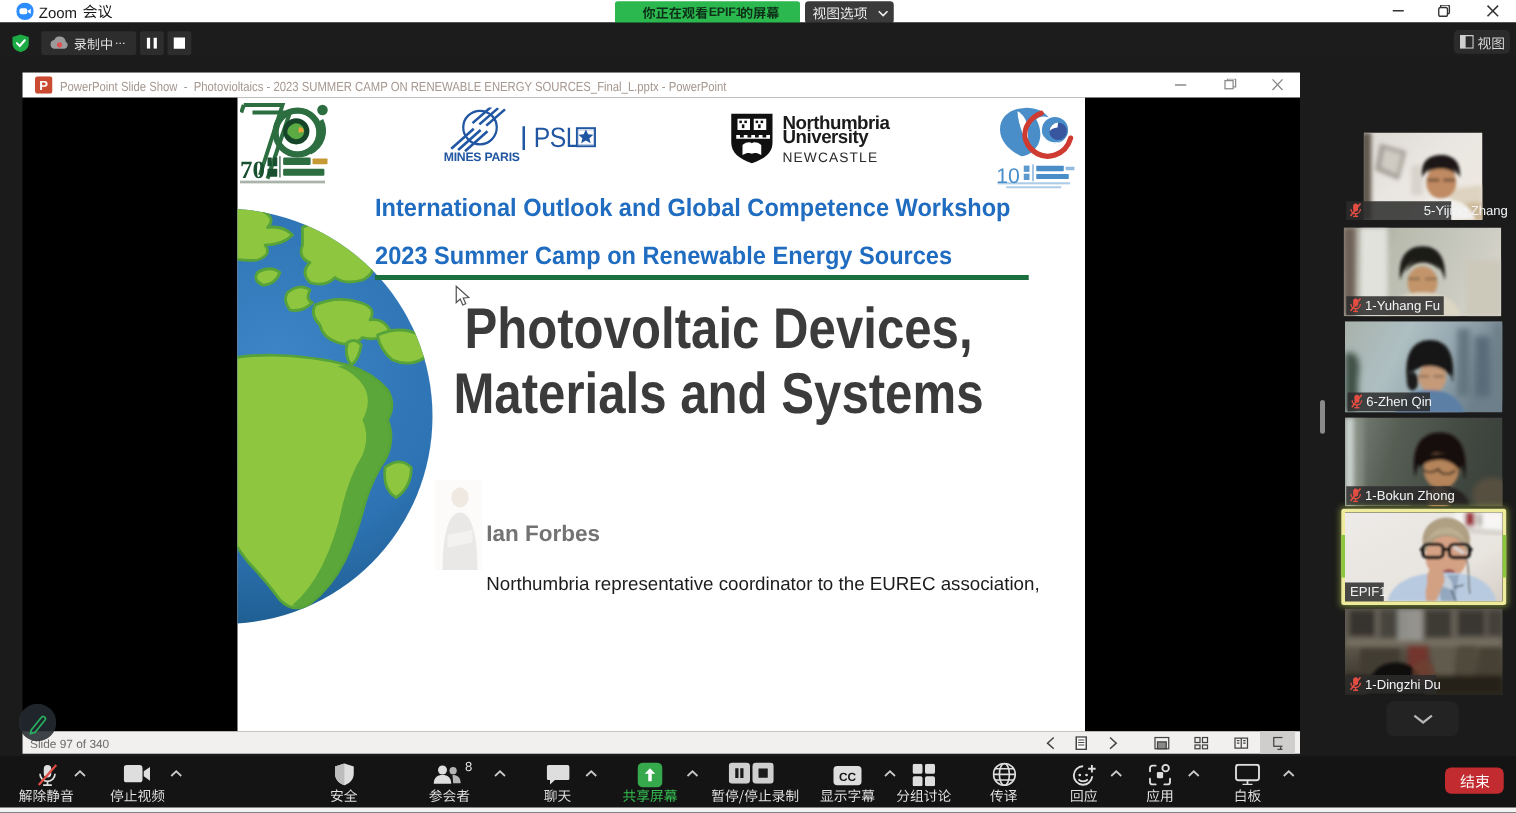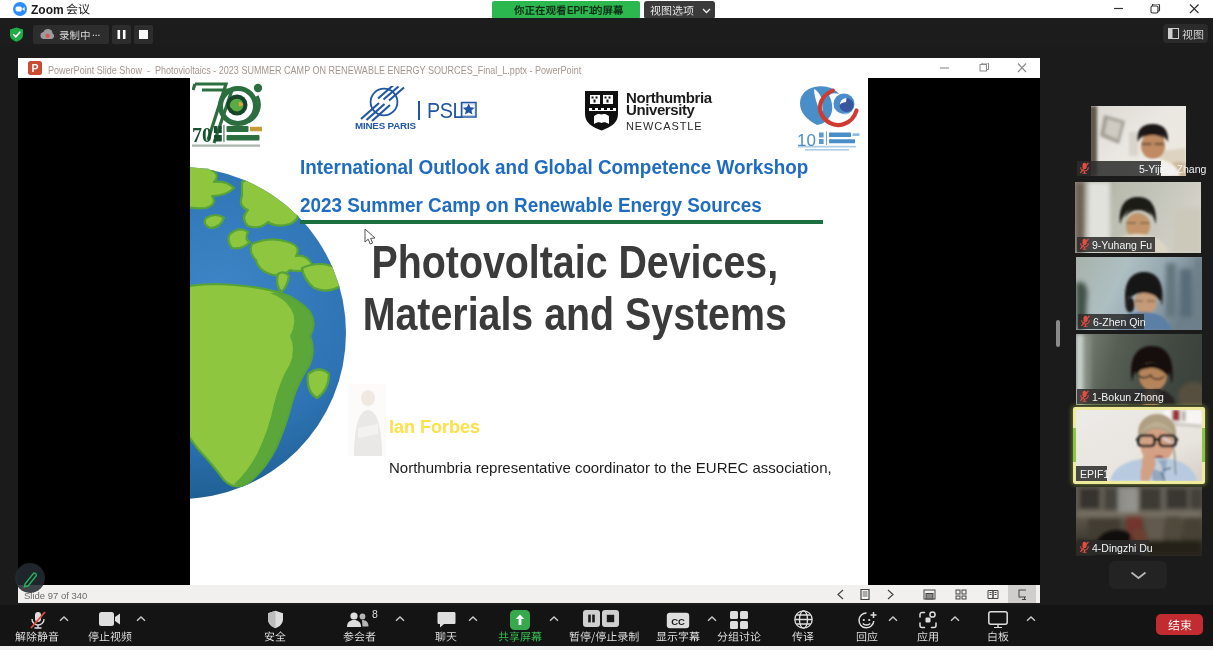--- a/index.html
+++ b/index.html
@@ -4,21 +4,21 @@
 html,body{width:1213px;height:650px;overflow:hidden;background:#1b1b1b;
  font-family:"Liberation Sans",sans-serif;}
 .abs{position:absolute}
 </style></head><body>
 <div class="abs" style="left:0px;top:0px;width:1213px;height:18px;background:#fff;"></div>
 <svg class="abs" style="left:13px;top:2px" width="14" height="14" viewBox="0 0 14 14">
 <circle cx="7" cy="7" r="7" fill="#2d8cff"></circle>
 <rect x="2.6" y="4.6" width="6.2" height="4.8" rx="1.6" fill="#fff"></rect>
 <path d="M9.3 6.5 L11.6 4.9 L11.6 9.1 L9.3 7.5 Z" fill="#fff"></path>
   </svg>
-<div class="abs" style="left:31px;top:3px;width:80px;height:14px;font-size:12px;color:#1a1a1a;font-weight:bold;">Zoom </div>
+<div class="abs" style="left:31px;top:3px;width:80px;height:14px;font-size:12px;color:#1a1a1a;">Zoom </div>
 <svg width="24" height="15" style="position:absolute;left:66px;top:3px;overflow:visible">
     <path transform="translate(0,10.6)" d="M1.9 0.7C2.3 0.5 3 0.5 9.4 -0.1C9.6 0.3 9.9 0.6 10.1 0.9L10.9 0.5C10.3 -0.4 9.2 -1.7 8.1 -2.7L7.4 -2.3C7.8 -1.9 8.3 -1.4 8.7 -0.9L3.3 -0.4C4.1 -1.2 5 -2.2 5.7 -3.2H11V-4H1.1V-3.2H4.5C3.7 -2.1 2.8 -1.2 2.5 -0.9C2.1 -0.5 1.8 -0.3 1.6 -0.2C1.7 0 1.8 0.5 1.9 0.7ZM6 -10.1C5 -8.5 2.9 -6.9 0.5 -6C0.7 -5.8 1 -5.4 1.2 -5.2C1.9 -5.5 2.5 -5.9 3.2 -6.3V-5.5H8.9V-6.4H3.3C4.4 -7 5.3 -7.8 6 -8.6C6.8 -7.9 7.8 -7.1 8.9 -6.4C9.5 -6 10.2 -5.6 10.9 -5.3C11.1 -5.6 11.4 -5.9 11.6 -6.1C9.6 -6.8 7.7 -8.1 6.6 -9.2L6.9 -9.7Z M18.5 -9.5C19 -8.7 19.5 -7.6 19.7 -7L20.5 -7.4C20.3 -8 19.8 -9 19.3 -9.8ZM13.4 -9.3C13.9 -8.7 14.5 -7.9 14.9 -7.4L15.5 -8C15.2 -8.4 14.6 -9.2 14 -9.7ZM22 -9.3C21.6 -6.8 21 -4.6 19.7 -2.8C18.5 -4.5 17.7 -6.6 17.3 -9.2L16.5 -9C17 -6.2 17.7 -3.8 19.1 -2C18.2 -1.1 17.1 -0.3 15.7 0.3C15.9 0.5 16.2 0.8 16.3 1C17.7 0.4 18.8 -0.4 19.6 -1.3C20.5 -0.3 21.7 0.4 23.1 1C23.2 0.8 23.5 0.4 23.7 0.2C22.3 -0.3 21.2 -1.1 20.3 -2.1C21.7 -4 22.4 -6.5 22.9 -9.2ZM12.6 -6.3V-5.4H14.2V-1.2C14.2 -0.6 13.9 -0.2 13.7 0C13.9 0.1 14.1 0.5 14.2 0.6C14.4 0.4 14.7 0.2 16.9 -1.3C16.8 -1.5 16.6 -1.9 16.6 -2.1L15.1 -1.1V-6.3Z" fill="#1a1a1a"></path>
   </svg>
 <div class="abs" style="left:492px;top:1px;width:148px;height:18px;background:#2bb84e;border-radius:2px;"></div>
 <svg width="52" height="13" style="position:absolute;left:514px;top:5px;overflow:visible">
     <path transform="translate(0,9.2)" d="M4.4 -4.2C4.2 -3.1 3.8 -1.9 3.2 -1.1C3.5 -1 4 -0.6 4.2 -0.4C4.8 -1.3 5.4 -2.6 5.7 -4ZM7.8 -3.9C8.3 -2.9 8.8 -1.4 8.9 -0.5L10.1 -0.9C9.9 -1.8 9.5 -3.2 8.9 -4.3ZM4.7 -8.9C4.4 -7.4 3.7 -6 2.9 -5.1C3.2 -4.9 3.7 -4.5 4 -4.3C4.3 -4.7 4.7 -5.2 5 -5.9H6.2V-0.5C6.2 -0.3 6.1 -0.3 6 -0.3C5.8 -0.3 5.4 -0.3 5 -0.3C5.1 0 5.3 0.6 5.4 0.9C6.1 0.9 6.6 0.9 6.9 0.7C7.3 0.5 7.4 0.1 7.4 -0.5V-5.9H8.8C8.8 -5.4 8.7 -5 8.7 -4.6L9.7 -4.4C9.9 -5.1 10.1 -6 10.2 -6.9L9.3 -7.1L9.1 -7H5.5C5.7 -7.5 5.8 -8.1 6 -8.6ZM2.5 -8.9C2 -7.4 1.1 -5.9 0.1 -4.9C0.3 -4.6 0.7 -3.9 0.8 -3.6C1 -3.9 1.2 -4.2 1.5 -4.5V0.9H2.7V-6.3C3.1 -7 3.4 -7.8 3.7 -8.5Z M12.3 -5.4V-0.7H11V0.5H20.6V-0.7H16.7V-3.5H19.7V-4.7H16.7V-7H20.3V-8.2H11.3V-7H15.4V-0.7H13.6V-5.4Z M24.9 -8.9C24.8 -8.4 24.6 -7.9 24.4 -7.5H21.6V-6.3H23.9C23.2 -5 22.4 -3.9 21.2 -3.2C21.4 -2.9 21.7 -2.4 21.9 -2C22.2 -2.2 22.5 -2.5 22.8 -2.8V0.9H24.1V-4.2C24.5 -4.8 24.9 -5.5 25.3 -6.3H30.9V-7.5H25.8C26 -7.8 26.1 -8.2 26.2 -8.6ZM27.1 -5.8V-4.1H25V-2.9H27.1V-0.5H24.6V0.7H30.9V-0.5H28.4V-2.9H30.5V-4.1H28.4V-5.8Z M36.2 -8.5V-2.9H37.4V-7.4H40V-2.9H41.3V-8.5ZM38.1 -6.7V-5.1C38.1 -3.4 37.8 -1.4 35.2 0C35.4 0.2 35.8 0.7 36 0.9C37.3 0.2 38.1 -0.7 38.6 -1.7V-0.4C38.6 0.5 38.9 0.8 39.7 0.8H40.4C41.5 0.8 41.6 0.3 41.7 -1.4C41.4 -1.4 41 -1.6 40.8 -1.8C40.7 -0.5 40.7 -0.2 40.4 -0.2H40C39.8 -0.2 39.7 -0.2 39.7 -0.5V-2.9H39C39.2 -3.6 39.3 -4.4 39.3 -5V-6.7ZM32 -5.5C32.5 -4.8 33.1 -4 33.6 -3.2C33.1 -2 32.4 -1 31.7 -0.4C32 -0.1 32.4 0.3 32.6 0.6C33.3 -0.1 33.9 -0.9 34.4 -1.9C34.6 -1.4 34.8 -1 35 -0.6L36 -1.4C35.8 -2 35.4 -2.6 35 -3.3C35.4 -4.7 35.8 -6.2 35.9 -7.9L35.1 -8.2L34.9 -8.1H32V-7H34.6C34.5 -6.2 34.3 -5.4 34.1 -4.6C33.7 -5.2 33.3 -5.7 32.9 -6.2Z M45.9 -2.1H49.7V-1.6H45.9ZM45.9 -2.9V-3.3H49.7V-2.9ZM45.9 -0.8H49.7V-0.4H45.9ZM50.6 -8.9C48.8 -8.6 45.8 -8.5 43.2 -8.5C43.3 -8.2 43.4 -7.8 43.4 -7.5C44.2 -7.5 45.1 -7.5 46 -7.6L45.9 -7.1H43.3V-6.2H45.5L45.3 -5.7H42.6V-4.7H44.8C44.2 -3.7 43.3 -2.8 42.2 -2.2C42.5 -2 42.9 -1.5 43 -1.2C43.6 -1.6 44.2 -2 44.7 -2.5V1H45.9V0.6H49.7V1H50.9V-4.3H46L46.3 -4.7H51.9V-5.7H46.7L46.9 -6.2H51.4V-7.1H47.2L47.4 -7.6C48.8 -7.7 50.2 -7.8 51.3 -8Z" fill="#0e3018"></path>
   </svg>
 <div class="abs" style="left:567px;top:5px;width:30px;height:12px;font-size:10px;font-weight:bold;color:#0e3018;letter-spacing:-0.2px;">EPIF1</div>
 <svg width="32" height="13" style="position:absolute;left:592px;top:5px;overflow:visible">
     <path transform="translate(0,9.2)" d="M5.6 -4.3C6.1 -3.5 6.8 -2.5 7.1 -1.8L8.2 -2.5C7.8 -3.1 7.1 -4.1 6.6 -4.8ZM6.1 -8.9C5.8 -7.7 5.3 -6.4 4.7 -5.5V-7.2H3.1C3.3 -7.7 3.5 -8.2 3.6 -8.7L2.3 -8.9C2.2 -8.4 2.1 -7.7 2 -7.2H0.8V0.6H1.9V-0.1H4.7V-5.1C5 -4.9 5.4 -4.6 5.5 -4.5C5.9 -4.9 6.2 -5.5 6.5 -6.1H8.7C8.6 -2.4 8.5 -0.8 8.2 -0.5C8 -0.4 7.9 -0.3 7.7 -0.3C7.4 -0.3 6.8 -0.3 6.1 -0.4C6.4 -0 6.5 0.5 6.5 0.8C7.2 0.9 7.8 0.9 8.2 0.8C8.6 0.7 8.9 0.6 9.2 0.2C9.6 -0.3 9.8 -2 9.9 -6.7C9.9 -6.9 9.9 -7.3 9.9 -7.3H6.9C7.1 -7.7 7.2 -8.2 7.4 -8.6ZM1.9 -6.1H3.6V-4.4H1.9ZM1.9 -1.2V-3.3H3.6V-1.2Z M13 -7.4H18.8V-6.7H13ZM14.2 -5.4C14.3 -5.1 14.5 -4.8 14.6 -4.6H13.3V-3.5H14.7V-2.6V-2.4H13.1V-1.4H14.5C14.3 -0.9 13.8 -0.4 13 0C13.2 0.2 13.6 0.7 13.8 1C15.1 0.4 15.6 -0.5 15.8 -1.4H17.5V0.9H18.8V-1.4H20.5V-2.4H18.8V-3.5H20.2V-4.6H18.8L19.3 -5.4L18.1 -5.6H20.1V-8.5H11.7V-4.6C11.7 -3 11.7 -1.1 10.7 0.3C11 0.4 11.6 0.8 11.8 1C12.9 -0.5 13 -2.9 13 -4.6V-5.6H15.1ZM15.4 -5.6H18C17.9 -5.3 17.7 -4.9 17.5 -4.6H15L15.8 -4.8C15.7 -5.1 15.5 -5.4 15.4 -5.6ZM17.5 -2.4H15.9V-2.5V-3.5H17.5Z M23.8 -5H28.7V-4.6H23.8ZM23.8 -6.1H28.7V-5.7H23.8ZM25.6 -2.5V-2H24.3C24.5 -2.1 24.7 -2.3 24.9 -2.5ZM26.8 -2.5H27.7C27.9 -2.3 28 -2.1 28.2 -2H26.8ZM22.6 -6.9V-3.8H24.4C24.4 -3.7 24.3 -3.6 24.2 -3.4H21.5V-2.5H23.2C22.7 -2.1 22 -1.8 21.2 -1.5C21.5 -1.3 21.8 -0.8 21.9 -0.5C22.4 -0.7 22.8 -0.9 23.2 -1.1V0.6H24.4V-1H25.6V0.9H26.8V-1H28.2V-0.5C28.2 -0.4 28.2 -0.3 28.1 -0.3C28 -0.3 27.6 -0.3 27.3 -0.3C27.4 -0.1 27.6 0.3 27.6 0.6C28.2 0.6 28.7 0.6 29 0.4C29.3 0.3 29.4 0 29.4 -0.5V-1.1C29.8 -0.9 30.2 -0.7 30.5 -0.6C30.7 -0.9 31 -1.3 31.3 -1.6C30.5 -1.7 29.7 -2.1 29.1 -2.5H31V-3.4H25.6L25.8 -3.8H30V-6.9ZM27.3 -8.9V-8.4H25.1V-8.9H23.9V-8.4H21.6V-7.4H23.9V-7H25.1V-7.4H27.3V-7.1H28.6V-7.4H30.9V-8.4H28.6V-8.9Z" fill="#0e3018"></path>
@@ -206,21 +206,21 @@
 <div class="abs" style="left:310px;top:287px;width:530px;height:50px;font-size:46px;font-weight:bold;color:#3b3b3b;white-space:nowrap;transform:scaleX(0.855);transform-origin:263.5px 0;text-align:center;">Materials and Systems</div>
 <svg class="abs" style="left:364px;top:228px" width="12" height="18" viewBox="0 0 12 18">
 <path d="M1 1 L1 14 L4.2 11.2 L6.2 16 L8.6 15 L6.6 10.4 L11 10 Z" fill="#fff" stroke="#555" stroke-width="1"></path>
   </svg>
 <svg class="abs" style="left:348px;top:384px" width="38" height="72" viewBox="0 0 38 72">
 <rect width="38" height="72" fill="#fcfbfa"></rect>
 <ellipse cx="20" cy="14" rx="7" ry="8" fill="#f0e9e2"></ellipse>
 <path d="M6 72 C6 40 12 26 20 26 C28 26 34 40 34 72 Z" fill="#eae8e6"></path>
 <path d="M10 44 L30 40 L30 50 L10 54 Z" fill="#f4f2f0"></path>
 </svg>
-<div class="abs" style="left:389px;top:417px;width:200px;height:20px;font-size:18px;font-weight:bold;color:#fde047;">Ian Forbes</div>
+<div class="abs" style="left:389px;top:417px;width:200px;height:20px;font-size:18px;font-weight:bold;color:#737373;">Ian Forbes</div>
 <div class="abs" style="left:389px;top:459px;width:520px;height:18px;font-size:15px;color:#1c1c1c;">Northumbria representative coordinator to the EUREC association,</div>
 <div class="abs" style="left:18px;top:585px;width:1022px;height:18px;background:#f1f0ee;"></div>
 <div class="abs" style="left:24px;top:590px;width:120px;height:10px;font-size:9.5px;color:#6a6a6a;">Slide 97 of 340</div>
 <div class="abs" style="left:1008px;top:585px;width:28px;height:18px;background:#cfcecc;"></div>
 <svg class="abs" style="left:836px;top:589px" width="190" height="11" viewBox="0 0 190 11">
 <g stroke="#444" fill="none" stroke-width="1.2">
 <path d="M7 1 L2 5.5 L7 10"></path>
 <rect x="25" y="0.5" width="8" height="10" fill="#fff"></rect>
       <path d="M26.5 3 h5 M26.5 5 h5 M26.5 7 h5" stroke-width="0.9"></path>
 <path d="M52 1 L57 5.5 L52 10"></path>
@@ -304,21 +304,21 @@
 </g>
 <g filter="url(#b2b)">
 <path d="M45 42 C43 22 52 15 63 15 C75 15 82 23 81 42 C77 28 71 26 63 26 C54 26 49 30 45 42 Z" fill="#1f1a14"></path>
 <ellipse cx="63" cy="44" rx="12" ry="13" fill="#c3946a"></ellipse>
 <path d="M49 36 C52 28 58 25 63 25 C70 25 75 28 77 34 C72 29 67 28 63 28 C57 28 53 31 49 36 Z" fill="#1f1a14"></path>
 <path d="M51.5 41 h9.5 M65 41 h9.5" stroke="#90704f" stroke-width="2.2"></path>
 <path d="M32 71 C36 57 48 52 63 52 C79 52 90 58 94 71 Z" fill="#dbd5c3"></path>
 </g>
   </svg>
 <div class="abs" style="left:1077px;top:237px;width:78px;height:15px;background:rgba(44,44,44,0.86);"></div>
-<div class="abs" style="left:1092px;top:239px;width:70px;height:12px;font-size:10.5px;color:#f2f4f6;white-space:nowrap;">9-Yuhang Fu</div>
+<div class="abs" style="left:1092px;top:239px;width:70px;height:12px;font-size:10.5px;color:#f2f4f6;white-space:nowrap;">1-Yuhang Fu</div>
 <svg class="abs" style="left:1079px;top:238px" width="11" height="12" viewBox="0 0 11 12">
 <g fill="#e34d42">
       <rect x="3.5" y="0.8" width="4" height="6.4" rx="2"></rect>
 <path d="M1.7 5.2 a3.8 3.8 0 0 0 7.6 0 M5.5 9 V11 M3.5 11.2 h4" stroke="#e34d42" stroke-width="1.1" fill="none"></path>
     </g>
 <path d="M1.4 10.8 L9.4 0.8" stroke="#e34d42" stroke-width="1.3"></path>
   </svg>
 <svg class="abs" style="left:1076px;top:257px" width="126" height="73" viewBox="0 0 126 73">
 <defs>
       <filter id="b3a">
@@ -481,21 +481,21 @@
 <rect x="12" y="31" width="32" height="22" fill="#504a3d"></rect>
 <rect x="0" y="53" width="126" height="16" fill="#29251f"></rect>
 </g>
 <g filter="url(#b6b)">
 <path d="M18 69 C18 52 27 43 41 43 C55 43 64 54 64 69 Z" fill="#0f0d0b"></path>
 <ellipse cx="63" cy="51" rx="9" ry="10" fill="#86503f" opacity="0.75"></ellipse>
 </g>
 <rect width="126" height="69" fill="#15120e" opacity="0.22"></rect>
   </svg>
 <div class="abs" style="left:1077px;top:540px;width:72px;height:15px;background:rgba(44,44,44,0.86);"></div>
-<div class="abs" style="left:1092px;top:542px;width:64px;height:12px;font-size:10.5px;color:#f2f4f6;white-space:nowrap;">4-Dingzhi Du</div>
+<div class="abs" style="left:1092px;top:542px;width:64px;height:12px;font-size:10.5px;color:#f2f4f6;white-space:nowrap;">1-Dingzhi Du</div>
 <svg class="abs" style="left:1079px;top:541px" width="11" height="12" viewBox="0 0 11 12">
 <g fill="#e34d42">
       <rect x="3.5" y="0.8" width="4" height="6.4" rx="2"></rect>
 <path d="M1.7 5.2 a3.8 3.8 0 0 0 7.6 0 M5.5 9 V11 M3.5 11.2 h4" stroke="#e34d42" stroke-width="1.1" fill="none"></path>
     </g>
 <path d="M1.4 10.8 L9.4 0.8" stroke="#e34d42" stroke-width="1.3"></path>
   </svg>
 <div class="abs" style="left:1109px;top:561px;width:58px;height:28px;background:#232323;border-radius:6px;"></div>
 <svg class="abs" style="left:1130px;top:571px" width="17" height="9" viewBox="0 0 17 9">
 <path d="M1.5 1.5 L8.5 7 L15.5 1.5" stroke="#b5b5b5" stroke-width="1.8" fill="none"></path>

